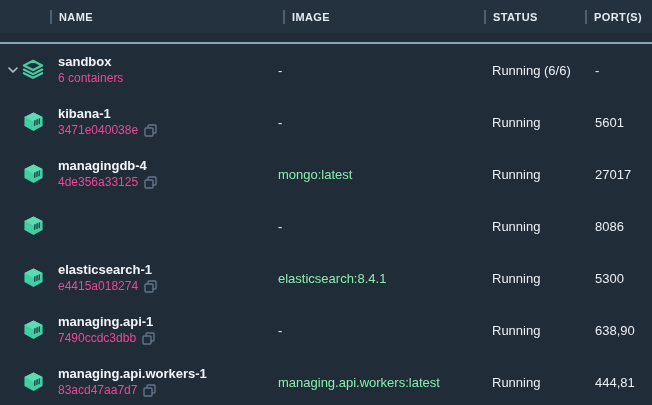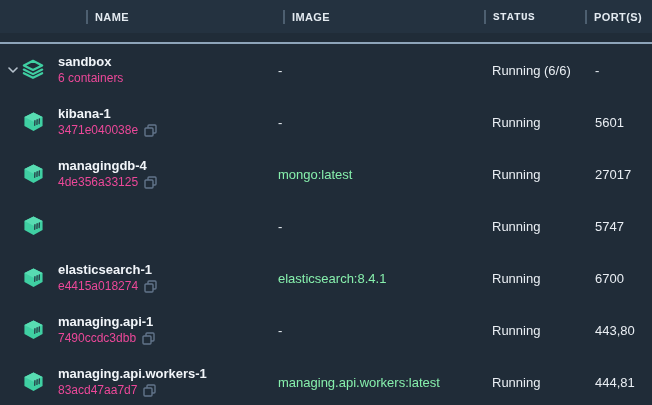--- a/index.html
+++ b/index.html
@@ -13,23 +13,23 @@
 
   
   .header {
     display: grid;
     grid-template-columns: 270px 214px 101px 67px;
     height: 33px;
     align-items: center;
     background: #243240;
   }
   .hcell { display: flex; align-items: center; gap: 7px; overflow: hidden; }
-  .hcell.name   { padding-left: 50px; margin-left: 36px; }
+  .hcell.name   { padding-left: 50px; }
   .hcell.image  { padding-left: 13px; }
-  .hcell.status { padding-left: 0px; font-family: Liberation Mono, monospace; }
+  .hcell.status { padding-left: 0px; }
   .hcell.ports  { padding-left: 0px; }
   .hbar { width: 2px; height: 14px; background: #4d5f70; flex: 0 0 2px; }
   .hlabel {
     font-size: 11px; font-weight: bold; letter-spacing: 0.4px;
     color: #e3eaf0; white-space: nowrap;
   }
 
   .spacer { height: 9px; background: #202c38; }
   .divider { height: 2px; background: #8da4b9; }
 
@@ -203,21 +203,21 @@
           <g stroke="#243240" stroke-width="1.3" stroke-linecap="round">
             <line x1="12.5" y1="9.5" x2="12.3" y2="14.5"></line>
             <line x1="14.8" y1="8.6" x2="14.6" y2="13.6"></line>
             <line x1="17.1" y1="7.7" x2="16.9" y2="12.7"></line>
           </g>
         </svg>
       </span>
     </div>
     <div class="cell image">-</div>
     <div class="cell status">Running</div>
-    <div class="cell ports">5747</div>
+    <div class="cell ports">8086</div>
   </div>
 
   <div class="row">
     <div class="cell name">
       <span class="chev hidden">
         <svg width="10" height="8" viewBox="0 0 10 8">
               <polyline points="1,2 5,6 9,2" fill="none" stroke="#b6c2cd" stroke-width="1.6" stroke-linecap="round" stroke-linejoin="round"></polyline>
             </svg>
       </span>
 
@@ -240,21 +240,21 @@
             <svg width="13" height="13" viewBox="0 0 13 13">
               <rect x="4" y="1" width="8" height="8" rx="1" fill="none" stroke="#62748a" stroke-width="1.4"></rect>
               <rect x="1" y="4" width="8" height="8" rx="1" fill="#202c38" stroke="#62748a" stroke-width="1.4"></rect>
             </svg>
           </span>
         </span>
       </span>
     </div>
     <div class="cell image link">elasticsearch:8.4.1</div>
     <div class="cell status">Running</div>
-    <div class="cell ports">6700</div>
+    <div class="cell ports">5300</div>
   </div>
 
   <div class="row">
     <div class="cell name">
       <span class="chev hidden">
         <svg width="10" height="8" viewBox="0 0 10 8">
               <polyline points="1,2 5,6 9,2" fill="none" stroke="#b6c2cd" stroke-width="1.6" stroke-linecap="round" stroke-linejoin="round"></polyline>
             </svg>
       </span>
 
@@ -277,21 +277,21 @@
             <svg width="13" height="13" viewBox="0 0 13 13">
               <rect x="4" y="1" width="8" height="8" rx="1" fill="none" stroke="#62748a" stroke-width="1.4"></rect>
               <rect x="1" y="4" width="8" height="8" rx="1" fill="#202c38" stroke="#62748a" stroke-width="1.4"></rect>
             </svg>
           </span>
         </span>
       </span>
     </div>
     <div class="cell image">-</div>
     <div class="cell status">Running</div>
-    <div class="cell ports">443,80</div>
+    <div class="cell ports">638,90</div>
   </div>
 
   <div class="row">
     <div class="cell name">
       <span class="chev hidden">
         <svg width="10" height="8" viewBox="0 0 10 8">
               <polyline points="1,2 5,6 9,2" fill="none" stroke="#b6c2cd" stroke-width="1.6" stroke-linecap="round" stroke-linejoin="round"></polyline>
             </svg>
       </span>
 

